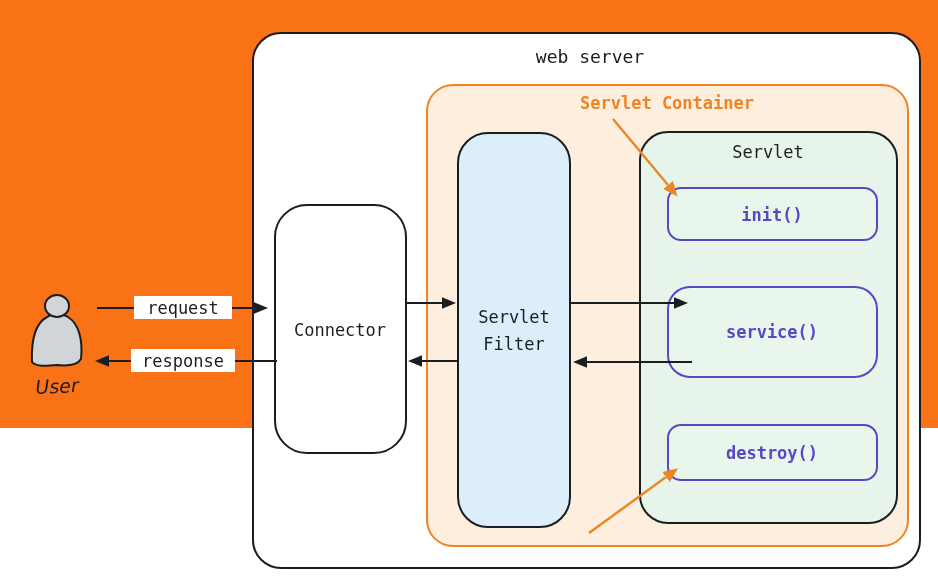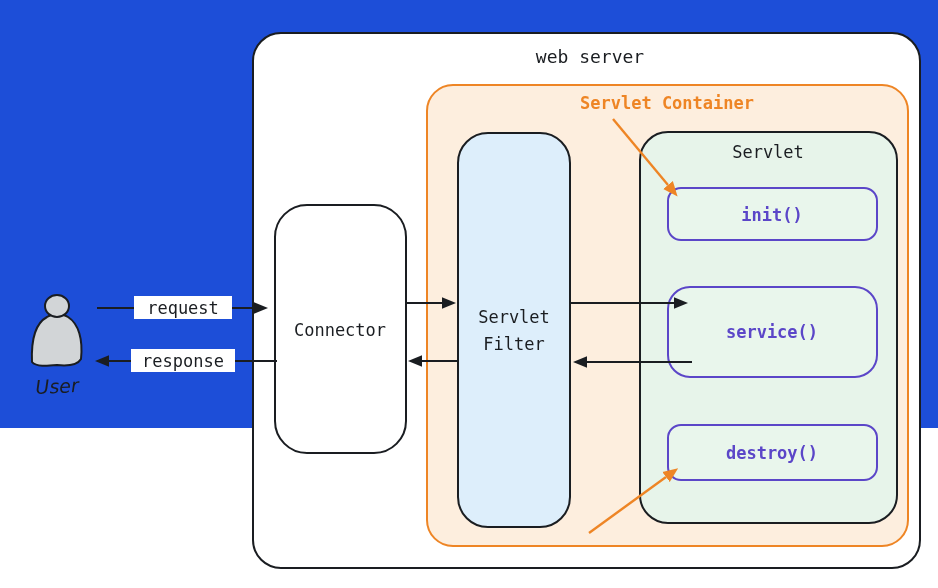--- a/index.html
+++ b/index.html
@@ -4,21 +4,21 @@
 <style>
   html,body{
     margin:0;
     padding:0;
     background:#ffffff;
     width:938px;
     height:588px;
     overflow:hidden;
     font-family:"DejaVu Sans Mono", monospace;
   }
-  .stage{position:relative;width:938px;height:428px;background:#1d4ed8;}
+  .stage{position:relative;width:938px;height:428px;background:#f97316;}
   svg{display:block;}
   text{
     font-family:"DejaVu Sans Mono", monospace;
     fill:#1a1d21;
     text-anchor:middle;
   }
   .lbl-main{font-size:18px;}
   .lbl-box{font-size:17px;}
   .lbl-orange{font-size:17px;font-weight:bold;fill:#ee8525;}
   .lbl-purple{font-size:17px;font-weight:bold;fill:#5b46c8;}

